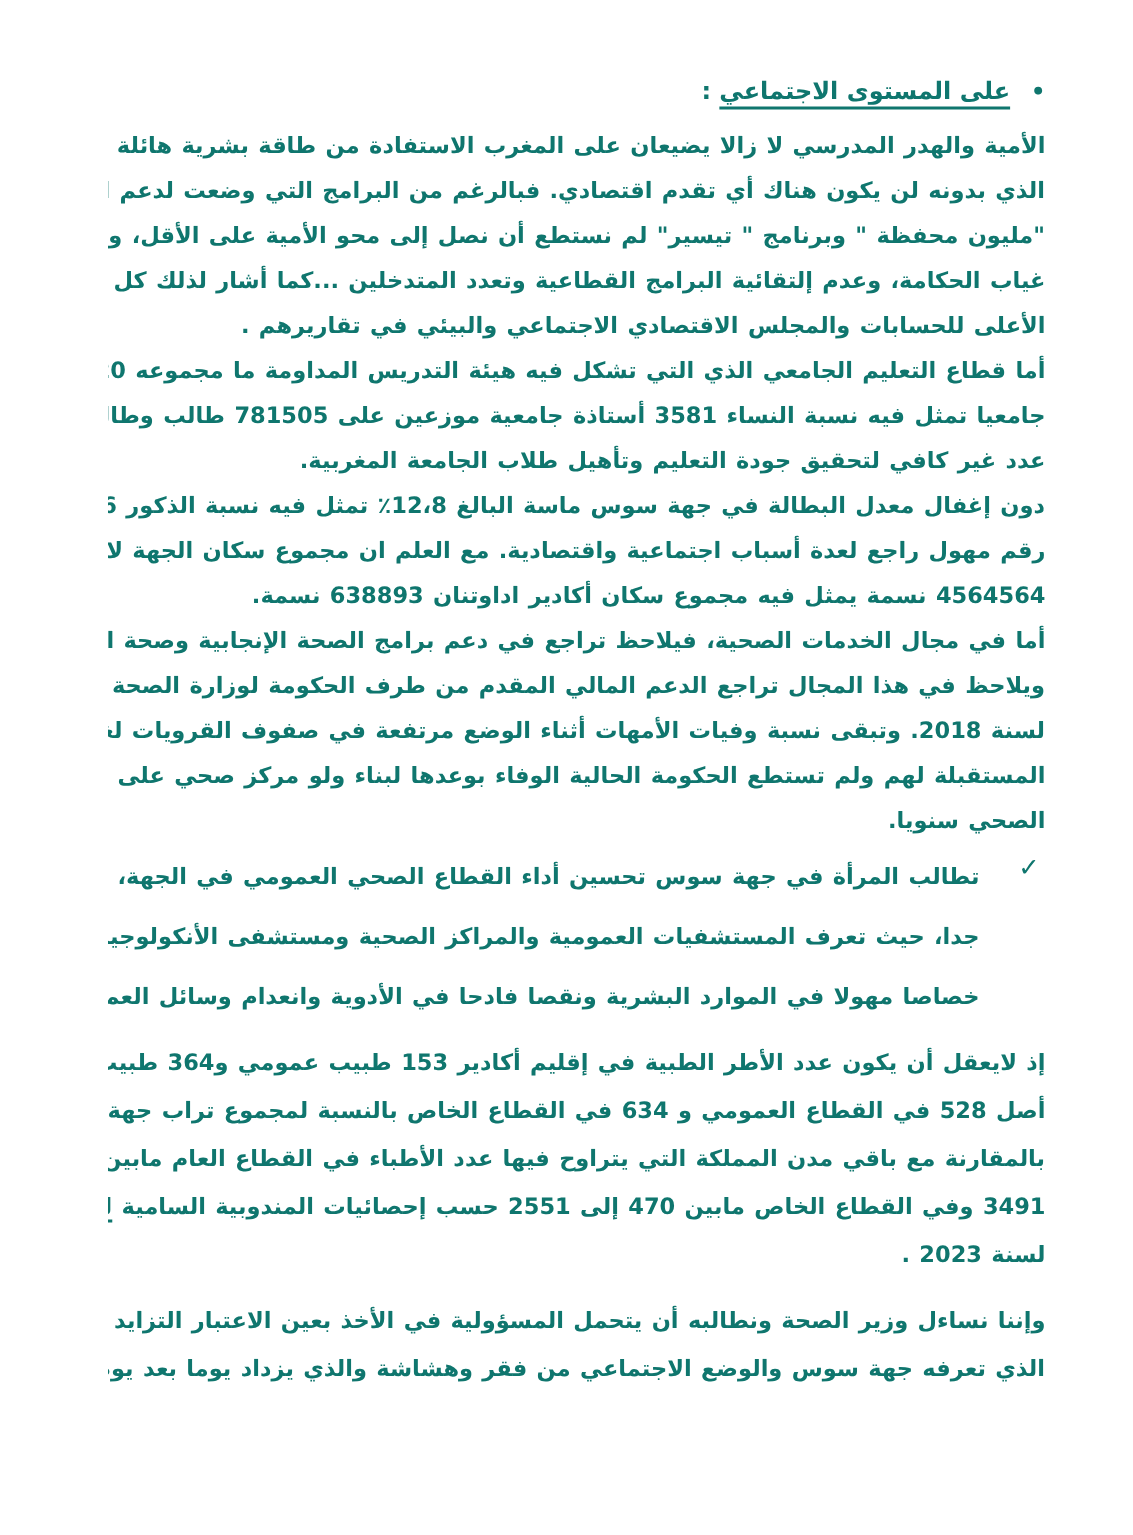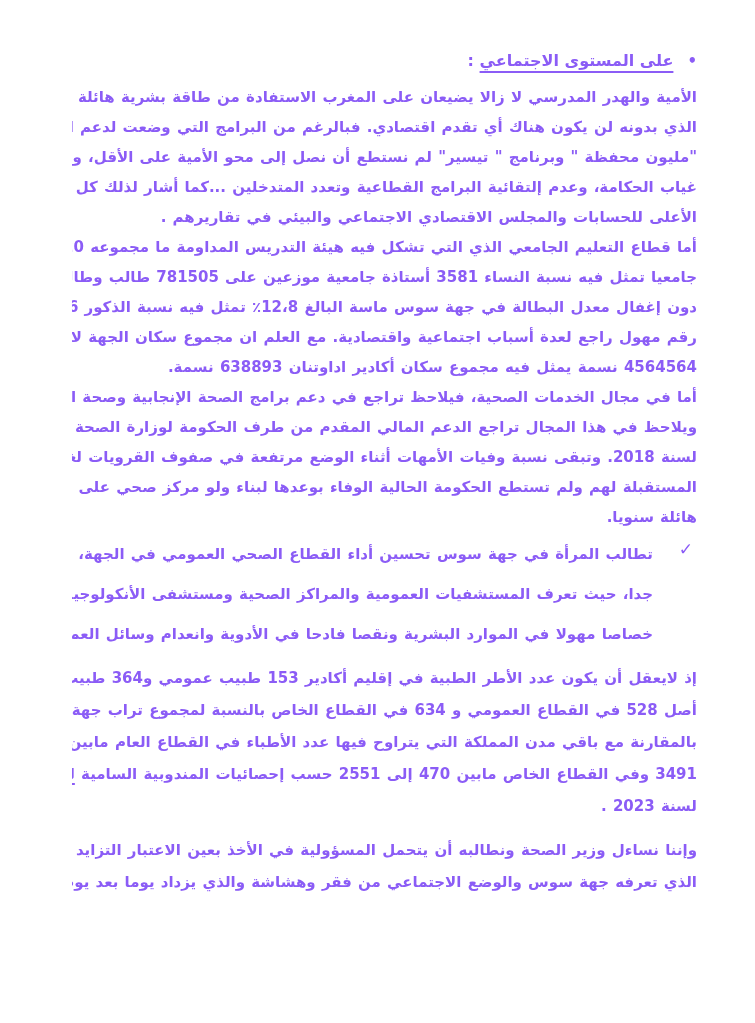--- a/index.html
+++ b/index.html
@@ -7,21 +7,21 @@
     width: 755px; height: 1023px;
     background: #ffffff;
     overflow: hidden;
     font-family: "DejaVu Sans", sans-serif;
   }
   .page {
     box-sizing: border-box;
     width: 755px; height: 742px;
     padding: 46px 58px 0 72px;
     direction: rtl;
-    color: #8b5cf6;
+    color: #0f766e;
   }
   .heading {
     font-size: 16px; font-weight: 700;
     line-height: 30px;
     margin-bottom: 6px;
     text-align: right;
     white-space: nowrap;
   }
   .heading .bullet { margin-left: 14px; font-size: 15px; }
   .heading .h-text {
@@ -67,32 +67,33 @@
       <div class="block para">
         <div class="line"><span>الأمية والهدر المدرسي لا زالا يضيعان على المغرب الاستفادة من طاقة بشرية هائلة هي الرأسمال</span></div>
         <div class="line"><span>الذي بدونه لن يكون هناك أي تقدم اقتصادي. فبالرغم من البرامج التي وضعت لدعم التمدرس :</span></div>
         <div class="line"><span>"مليون محفظة " وبرنامج " تيسير" لم نستطع أن نصل إلى محو الأمية على الأقل، وذلك بسبب</span></div>
         <div class="line"><span>غياب الحكامة، وعدم إلتقائية البرامج القطاعية وتعدد المتدخلين ...كما أشار لذلك كل من المجلس</span></div>
         <div class="line last-right"><span>الأعلى  للحسابات والمجلس الاقتصادي الاجتماعي والبيئي في تقاريرهم .</span></div>
       </div>
       <div class="block para">
         <div class="line"><span>أما قطاع التعليم الجامعي الذي التي تشكل فيه هيئة التدريس المداومة ما مجموعه 13820 أستاذا</span></div>
         <div class="line"><span>جامعيا تمثل فيه نسبة النساء  3581 أستاذة جامعية موزعين على 781505 طالب وطالبة. وهو</span></div>
+        <div class="line last-right"><span>عدد غير كافي لتحقيق جودة التعليم وتأهيل طلاب الجامعة المغربية.</span></div>
       </div>
       <div class="block para">
         <div class="line"><span>دون إغفال معدل البطالة في جهة سوس ماسة البالغ ⁦٪12،8⁩ تمثل فيه نسبة الذكور ⁦٪10،6⁩ وهو</span></div>
         <div class="line"><span>رقم مهول راجع لعدة أسباب اجتماعية واقتصادية. مع العلم ان مجموع سكان الجهة لا يتعدى</span></div>
         <div class="line last-right"><span>4564564 نسمة يمثل فيه مجموع سكان أكادير اداوتنان 638893 نسمة.</span></div>
       </div>
       <div class="block para">
         <div class="line"><span>أما في مجال الخدمات الصحية، فيلاحظ تراجع في دعم برامج الصحة الإنجابية وصحة الأم والطفل،</span></div>
         <div class="line"><span>ويلاحظ في هذا المجال تراجع الدعم المالي المقدم من طرف الحكومة لوزارة الصحة في قانون المالية</span></div>
         <div class="line"><span>لسنة 2018. وتبقى نسبة وفيات الأمهات أثناء الوضع مرتفعة في صفوف القرويات لغياب البنيات</span></div>
         <div class="line"><span>المستقبلة لهم ولم تستطع الحكومة الحالية الوفاء بوعدها لبناء ولو مركز صحي على الأقل بكل مركز</span></div>
-        <div class="line last-right"><span>هائلة سنويا.</span></div>
+        <div class="line last-right"><span>الصحي سنويا.</span></div>
       </div>
       <div class="block check-item">
         <span class="marker">✓</span>
         <div class="line"><span>تطالب المرأة في جهة سوس تحسين أداء القطاع الصحي العمومي في الجهة، إذ الخدمات ضعيفة</span></div>
         <div class="line center"><span>جدا، حيث تعرف المستشفيات العمومية والمراكز الصحية ومستشفى الأنكولوجيا ومركز العلاج</span></div>
         <div class="line center"><span>خصاصا مهولا في الموارد البشرية ونقصا فادحا في الأدوية وانعدام وسائل العمل.</span></div>
       </div>
       <div class="block para wide gap-sm">
         <div class="line"><span>إذ لايعقل أن يكون عدد الأطر الطبية في إقليم أكادير 153 طبيب عمومي و364 طبيب خاص من</span></div>
         <div class="line"><span>أصل 528 في القطاع العمومي و 634 في القطاع الخاص بالنسبة لمجموع تراب جهة سوس ماسة.</span></div>

